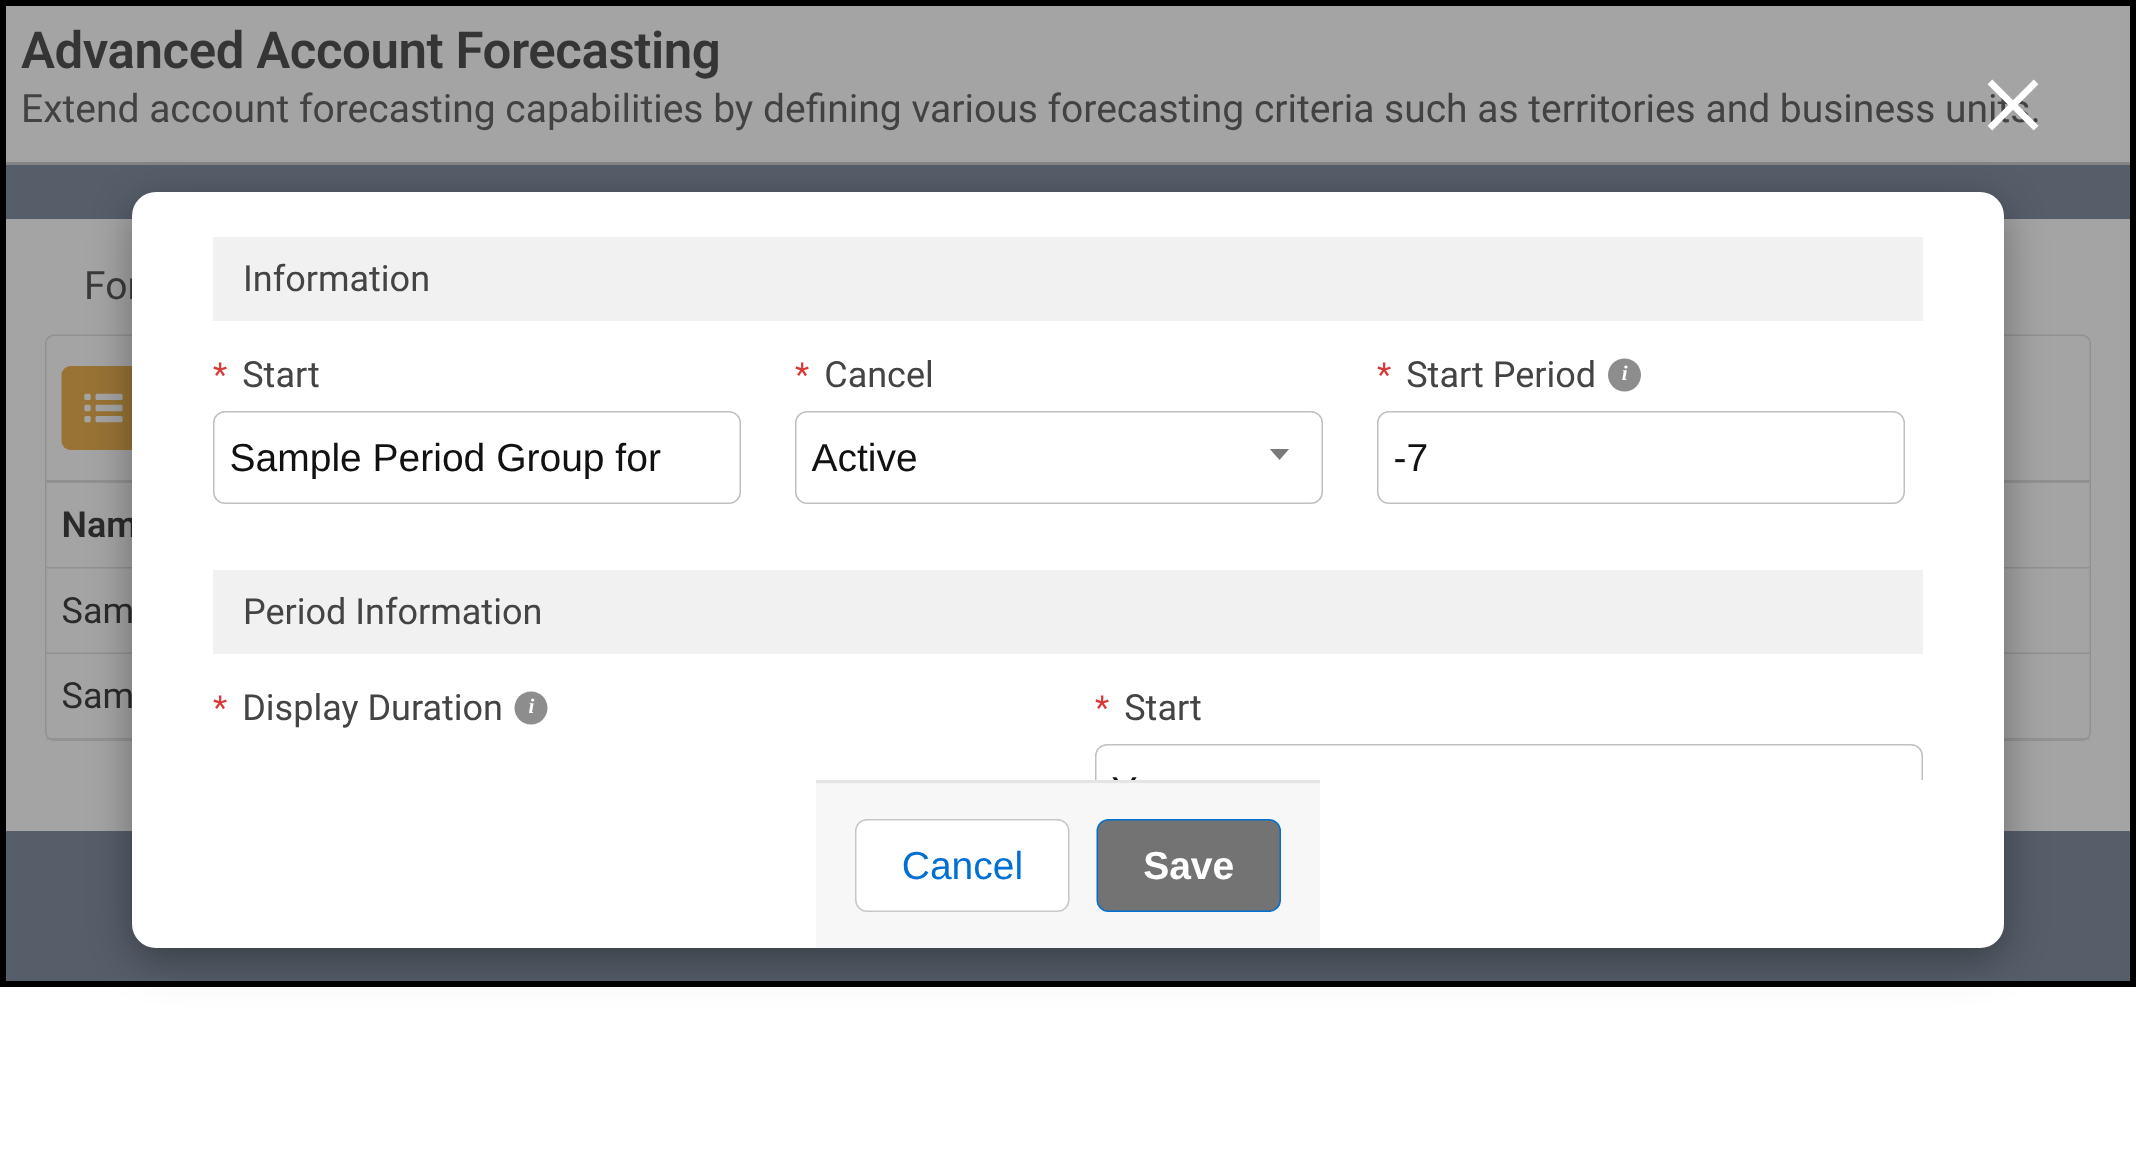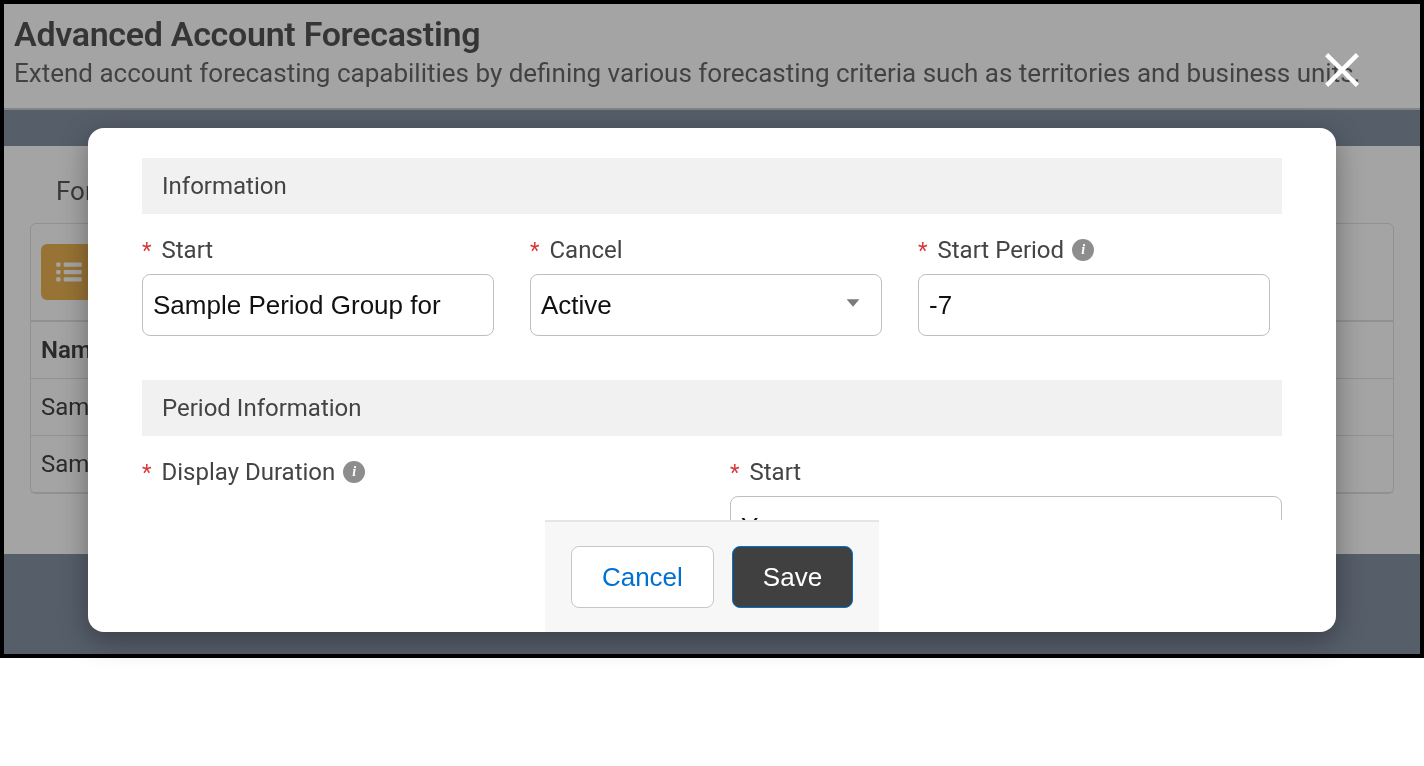--- a/index.html
+++ b/index.html
@@ -39,21 +39,21 @@
 
   .text-input { height:62px; border:1.5px solid #bfbfbf; border-radius:8px; font-size:26px; padding:0 10px; color:#111; background:#fff; width:100%; }
 
   .select { position:relative; }
   .select .text-input { padding-right:54px; }
   .chev { position:absolute; right:18px; top:50%; transform:translateY(-50%); pointer-events:none; }
   .chev svg { width:22px; height:22px; fill:#7a7a7a; }
 
   .btn { height:62px; padding:0 30px; border-radius:8px; font-size:26px; cursor:pointer; border:1.5px solid #c7c7c7; background:#fff; }
   .btn-cancel { color:#0070d2; }
-  .btn-save { background:#404040; border-color:#0070d2; color:#fff; font-weight:400; }
+  .btn-save { background:#737373; border-color:#0070d2; color:#fff; font-weight:700; }
 
   
   .close-x { position:absolute; top:44px; right:56px; z-index:4; cursor:pointer; }
   .close-x svg { width:44px; height:44px; stroke:#fff; stroke-width:4; }
 
   
   .w-name { width:352px; }
   .w-status { width:352px; }
   .w-start { width:352px; }
   .w-duration { width:552px; }

